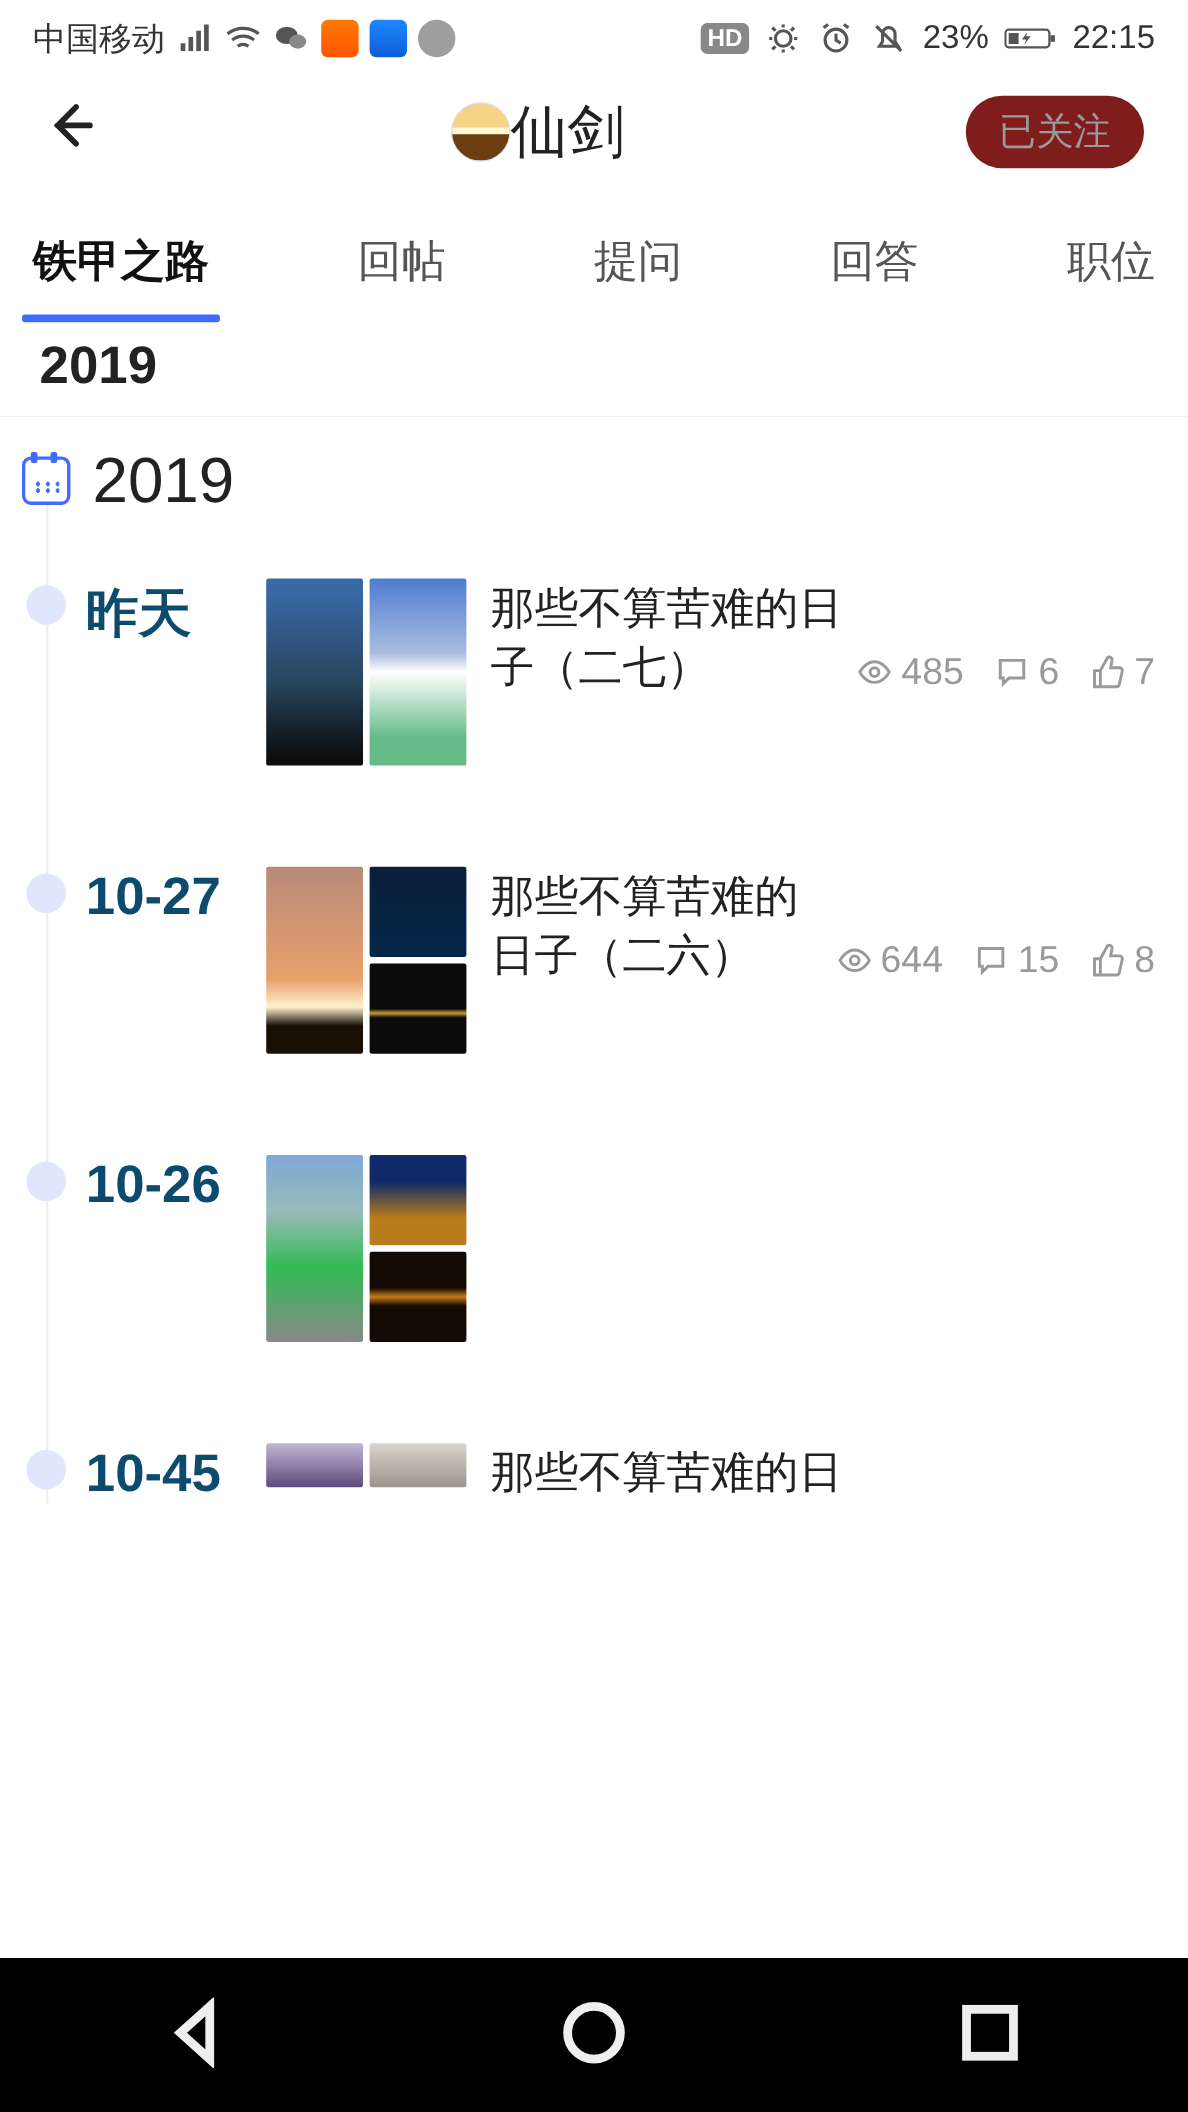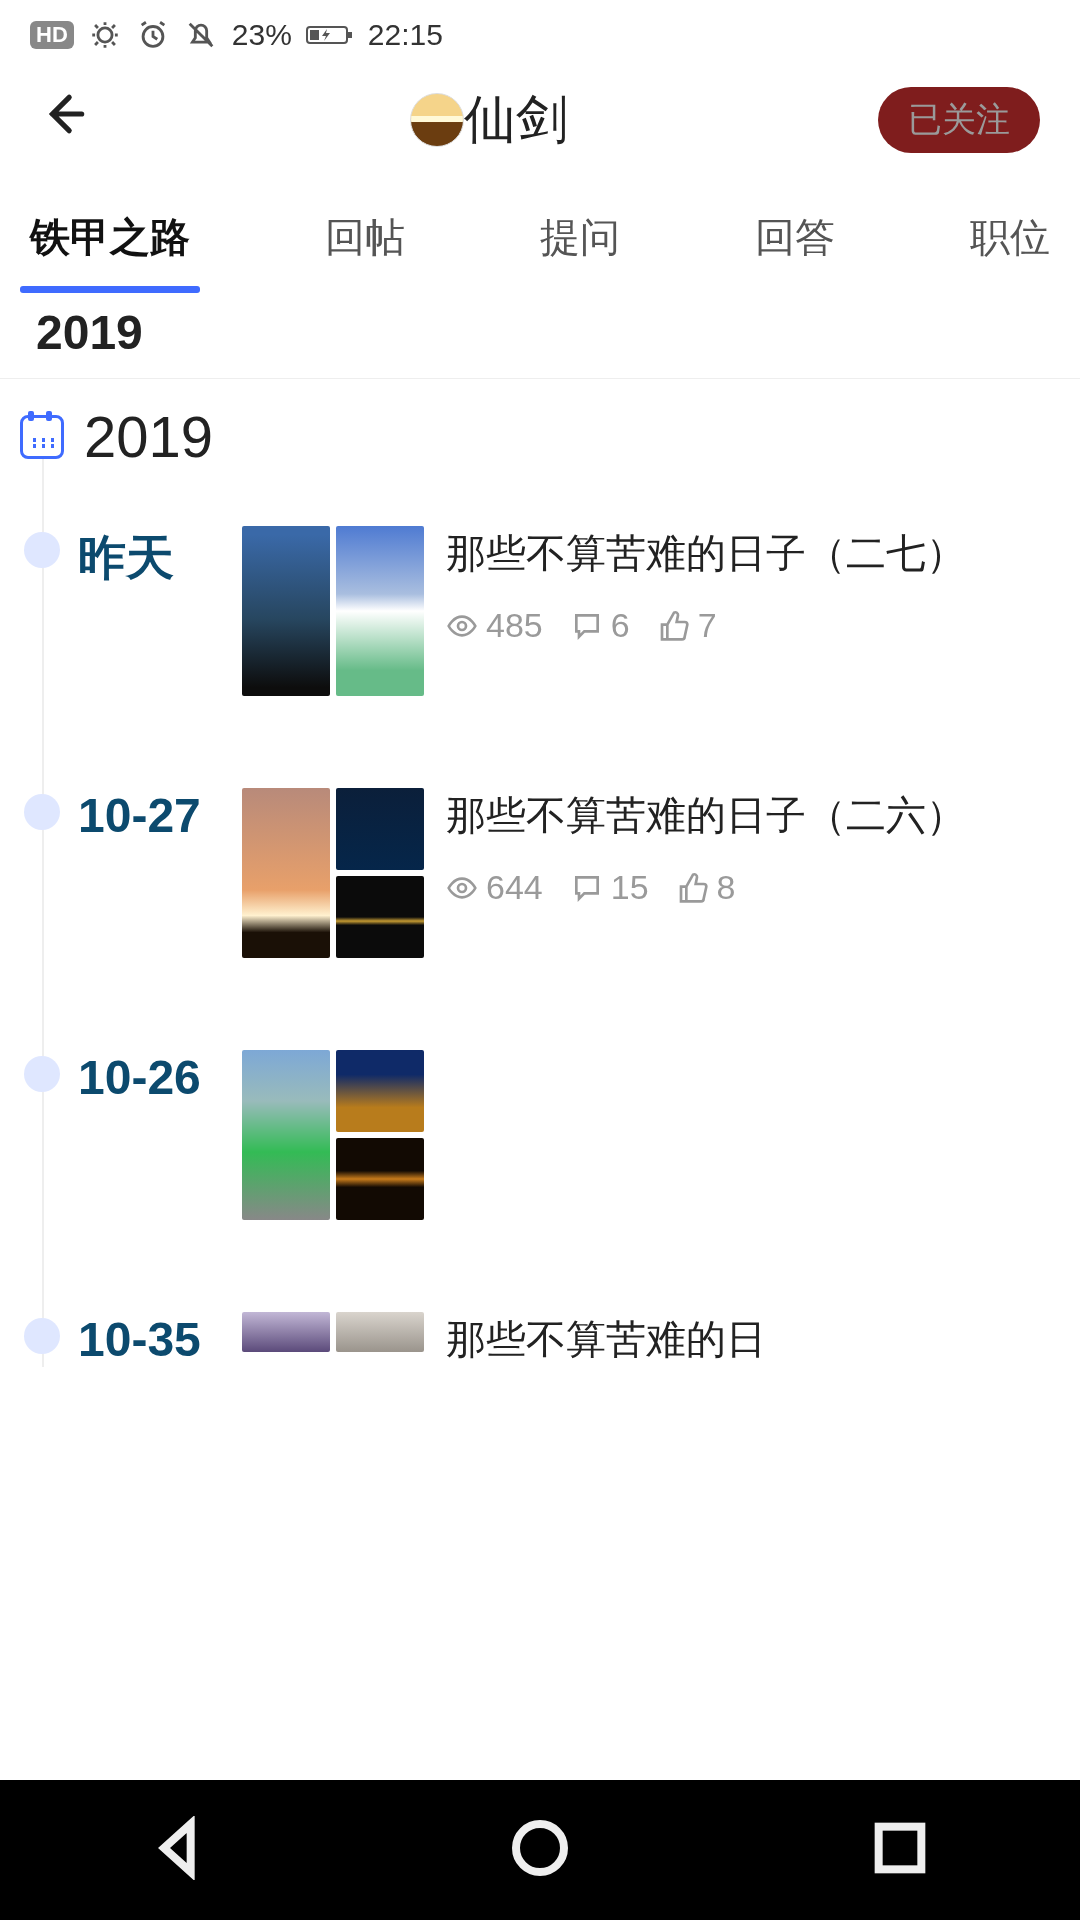--- a/index.html
+++ b/index.html
@@ -45,21 +45,21 @@
 
 .entry{display:flex;padding:46px 30px 46px 0;position:relative}
 .dot{position:absolute;left:-8px;top:62px;width:16px;height:16px;border-radius:50%;background:#3f6bff;z-index:2}
 .dot:before{content:"";position:absolute;inset:-10px;border-radius:50%;background:#dfe7ff;z-index:-1}
 .date{width:200px;font-size:48px;font-weight:700;color:#0c4a6e;padding-left:36px}
 .thumbs{display:flex;gap:6px}
 .thumb{border-radius:2px}
 .thumb.a{width:88px;height:170px}
 .thumb.b{width:88px;height:82px}
 .thumb-col{display:flex;flex-direction:column;gap:6px}
-.post-body{flex:1;padding-left:22px;display:flex;flex-direction:column;gap:26px}
+.post-body{flex:1;padding-left:22px;display:flex;flex-direction:row;gap:10px}
 .post-title{font-size:40px;color:#222;line-height:1.35}
 .stats{display:flex;align-items:center;gap:28px;color:#9a9a9a;font-size:34px}
 .stat{display:flex;align-items:center;gap:8px}
 .stat svg{width:32px;height:32px;stroke:#9a9a9a;fill:none;stroke-width:2}
 
 .g1{background:linear-gradient(#3a69a8 5%,#27465f 55%,#0d0d0d 95%)}
 .g2{background:linear-gradient(#4f7bd2 0%,#a9bedf 40%,#fff 50%,#6b8 85%)}
 .g3{background:linear-gradient(#b88a7a,#e8a06a 60%,#fff1cf 75%,#1a1006 85%)}
 .g4{background:linear-gradient(#0b1f3a,#05264a)}
 .g5{background:linear-gradient(#0b0b0b 50%,#c49a32 55%,#0b0b0b 60%)}
@@ -70,20 +70,42 @@
 .g10{background:linear-gradient(#d9d4cd,#9a948c)}
 
 
 .nav-bar{position:absolute;left:0;right:0;bottom:0;height:140px;background:#000;display:flex;align-items:center;justify-content:space-around}
 .nav-bar svg{width:64px;height:64px;stroke:#eee;fill:none;stroke-width:3}
 </style>
 </head>
 <body>
 
 <div class="status-bar">
+  <div class="status-left">
+    <span>中国移动</span>
+    <span class="sb-icon">
+        <svg viewBox="0 0 24 24">
+          <path d="M3 20h3v-5H3zM8 20h3V11H8zM13 20h3V7h-3zM18 20h3V3h-3z" fill="#555"></path>
+        </svg>
+      </span>
+    <span class="sb-icon">
+        <svg viewBox="0 0 24 24">
+          <path d="M2 9a16 16 0 0120 0M5 13a11 11 0 0114 0M8.5 17a6 6 0 017 0M12 20h0" stroke="#555" stroke-width="2" fill="none"></path>
+        </svg>
+      </span>
+    <span class="sb-icon">
+        <svg viewBox="0 0 24 24">
+          <ellipse cx="9" cy="10" rx="7" ry="5.5" fill="#555"></ellipse>
+          <ellipse cx="16" cy="14" rx="5.5" ry="4.5" fill="#888"></ellipse>
+        </svg>
+      </span>
+    <span class="sb-icon orange"></span>
+    <span class="sb-icon blue"></span>
+    <span class="sb-icon grey"></span>
+  </div>
   <div class="status-right">
     <span style="background:#888;color:#fff;border-radius:6px;padding:1px 6px;font-size:22px;font-weight:700">HD</span>
     <span class="sb-icon">
         <svg viewBox="0 0 24 24">
           <circle cx="12" cy="12" r="5" stroke="#555" stroke-width="2" fill="none"></circle>
           <path d="M12 3v2M12 19v2M3 12h2M19 12h2M5 5l2 2M17 17l2 2M17 7l2-2M5 19l2-2" stroke="#555" stroke-width="2"></path>
         </svg>
       </span>
     <span class="sb-icon">
         <svg viewBox="0 0 24 24">
@@ -216,21 +238,21 @@
       <div class="thumb a g6"></div>
       <div class="thumb-col">
         <div class="thumb b g7"></div>
         <div class="thumb b g8"></div>
       </div>
     </div>
   </div>
 
   <div class="entry" style="padding-bottom:0">
     <div class="dot"></div>
-    <div class="date">10-35</div>
+    <div class="date">10-45</div>
     <div class="thumbs">
       <div class="thumb a g9" style="height:40px"></div>
       <div class="thumb a g10" style="height:40px"></div>
     </div>
     <div class="post-body">
       <div class="post-title">那些不算苦难的日</div>
     </div>
   </div>
 
 </div>

